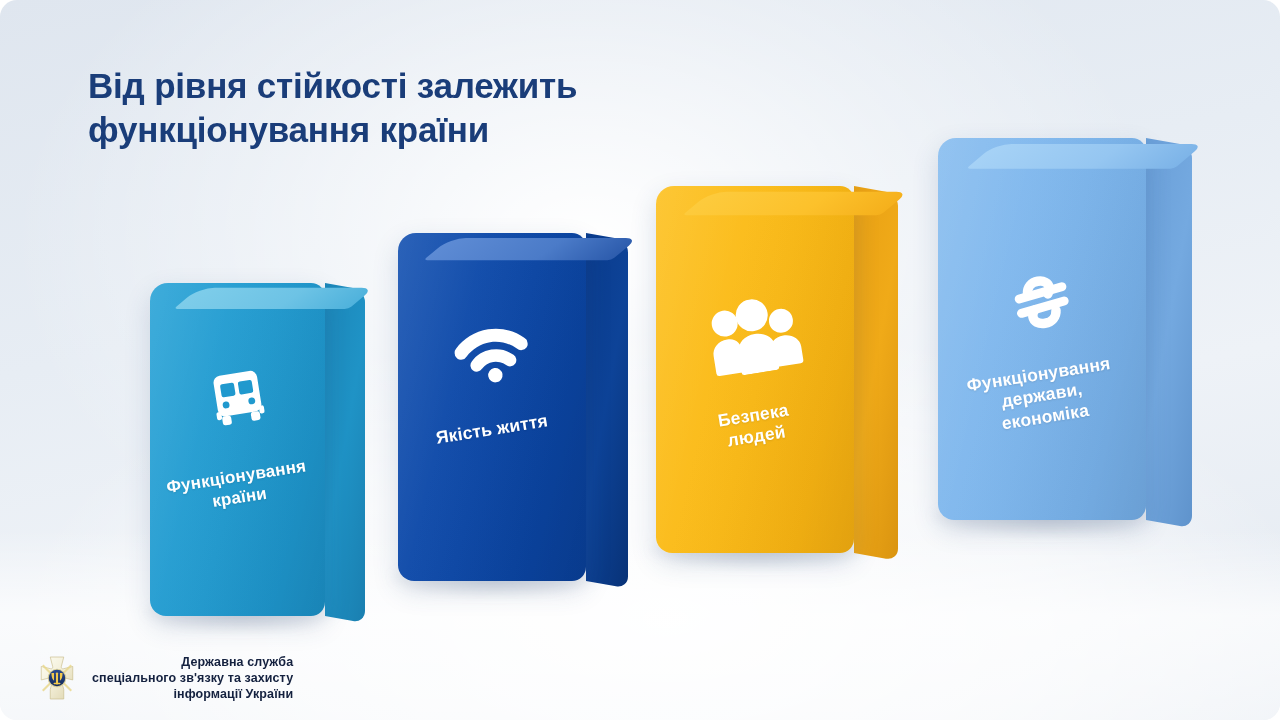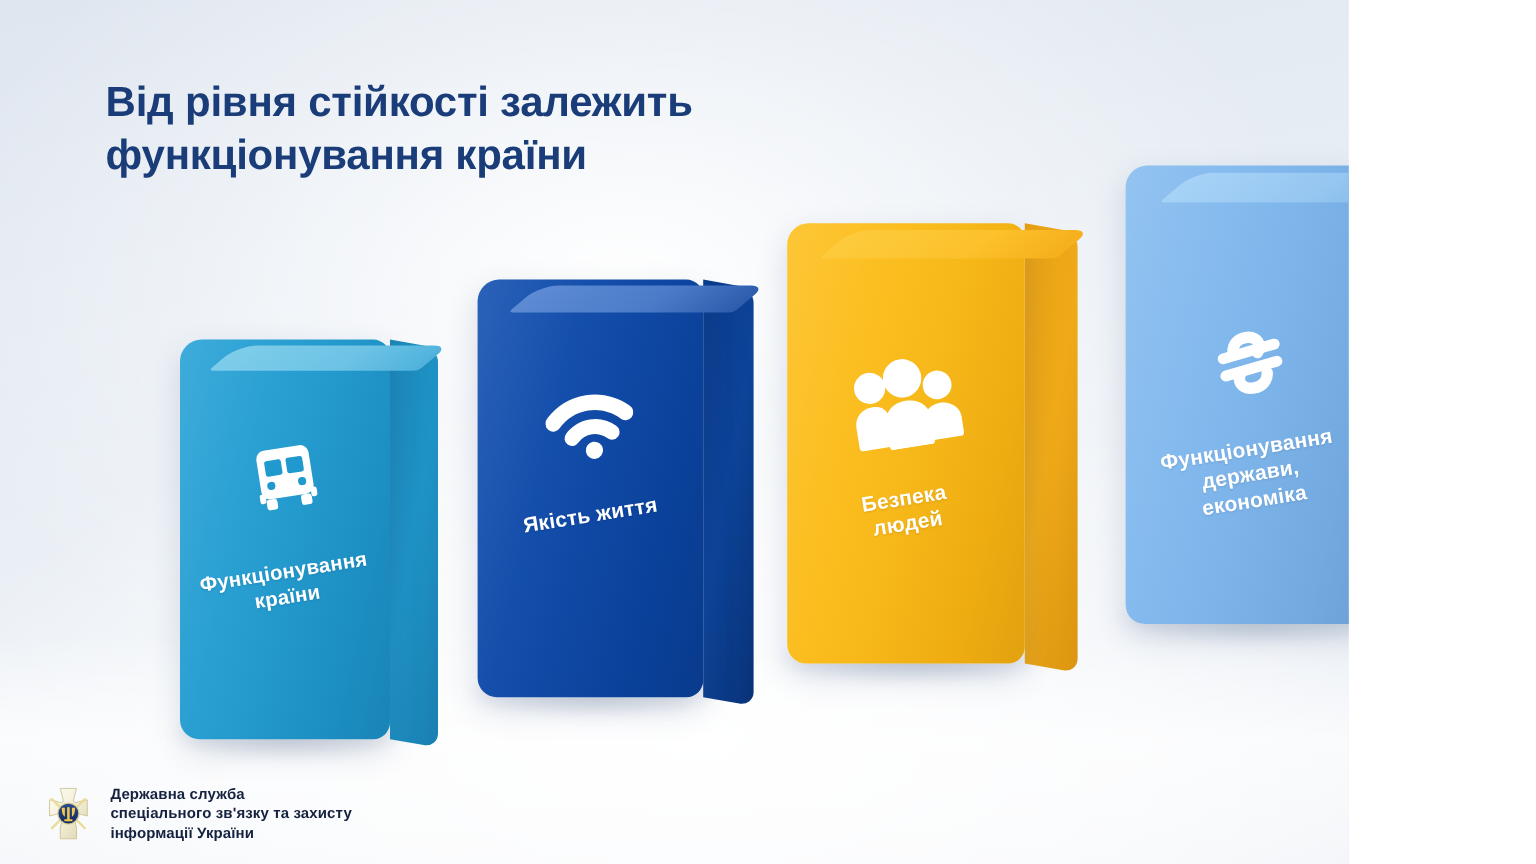--- a/index.html
+++ b/index.html
@@ -6,26 +6,27 @@
   * { margin:0; padding:0; box-sizing:border-box; }
 
   html, body {
     width:1280px; height:720px;
     overflow:hidden;
     font-family:"Liberation Sans","DejaVu Sans",sans-serif;
   }
 
   #slide {
     position:relative;
-    width:1124px; height:720px;
+    width:1280px; height:720px;
     background:
       radial-gradient(ellipse 900px 420px at 52% 86%, rgba(255,255,255,0.95) 0%, rgba(255,255,255,0.55) 42%, rgba(255,255,255,0) 72%),
       radial-gradient(ellipse 760px 520px at 46% 34%, #ffffff 0%, rgba(255,255,255,0.35) 46%, rgba(255,255,255,0) 76%),
       linear-gradient(168deg, #dfe6ef 0%, #e7edf4 38%, #eef2f7 62%, #e3e9f1 100%);
     overflow:hidden;
+    border-radius:17px;
   }
 
   
   #floor {
     position:absolute; left:0; right:0; bottom:0; height:190px;
     background:linear-gradient(180deg, rgba(255,255,255,0) 0%, rgba(255,255,255,0.72) 45%, rgba(255,255,255,0.55) 100%);
     pointer-events:none;
   }
 
   
@@ -129,20 +130,21 @@
     z-index:50;
   }
   #emblem { width:48px; height:48px; display:block; flex:0 0 auto; }
   #footer-text {
     color:#14213f;
     font-size:12.5px;
     font-weight:bold;
     line-height:1.28;
     white-space:pre-line;
     letter-spacing:0.1px;
+    text-align:right;
   }
 </style>
 </head>
 <body>
 
 <div id="slide">
 
   <div id="floor"></div>
 
   <h1 id="title">Від рівня стійкості залежить

